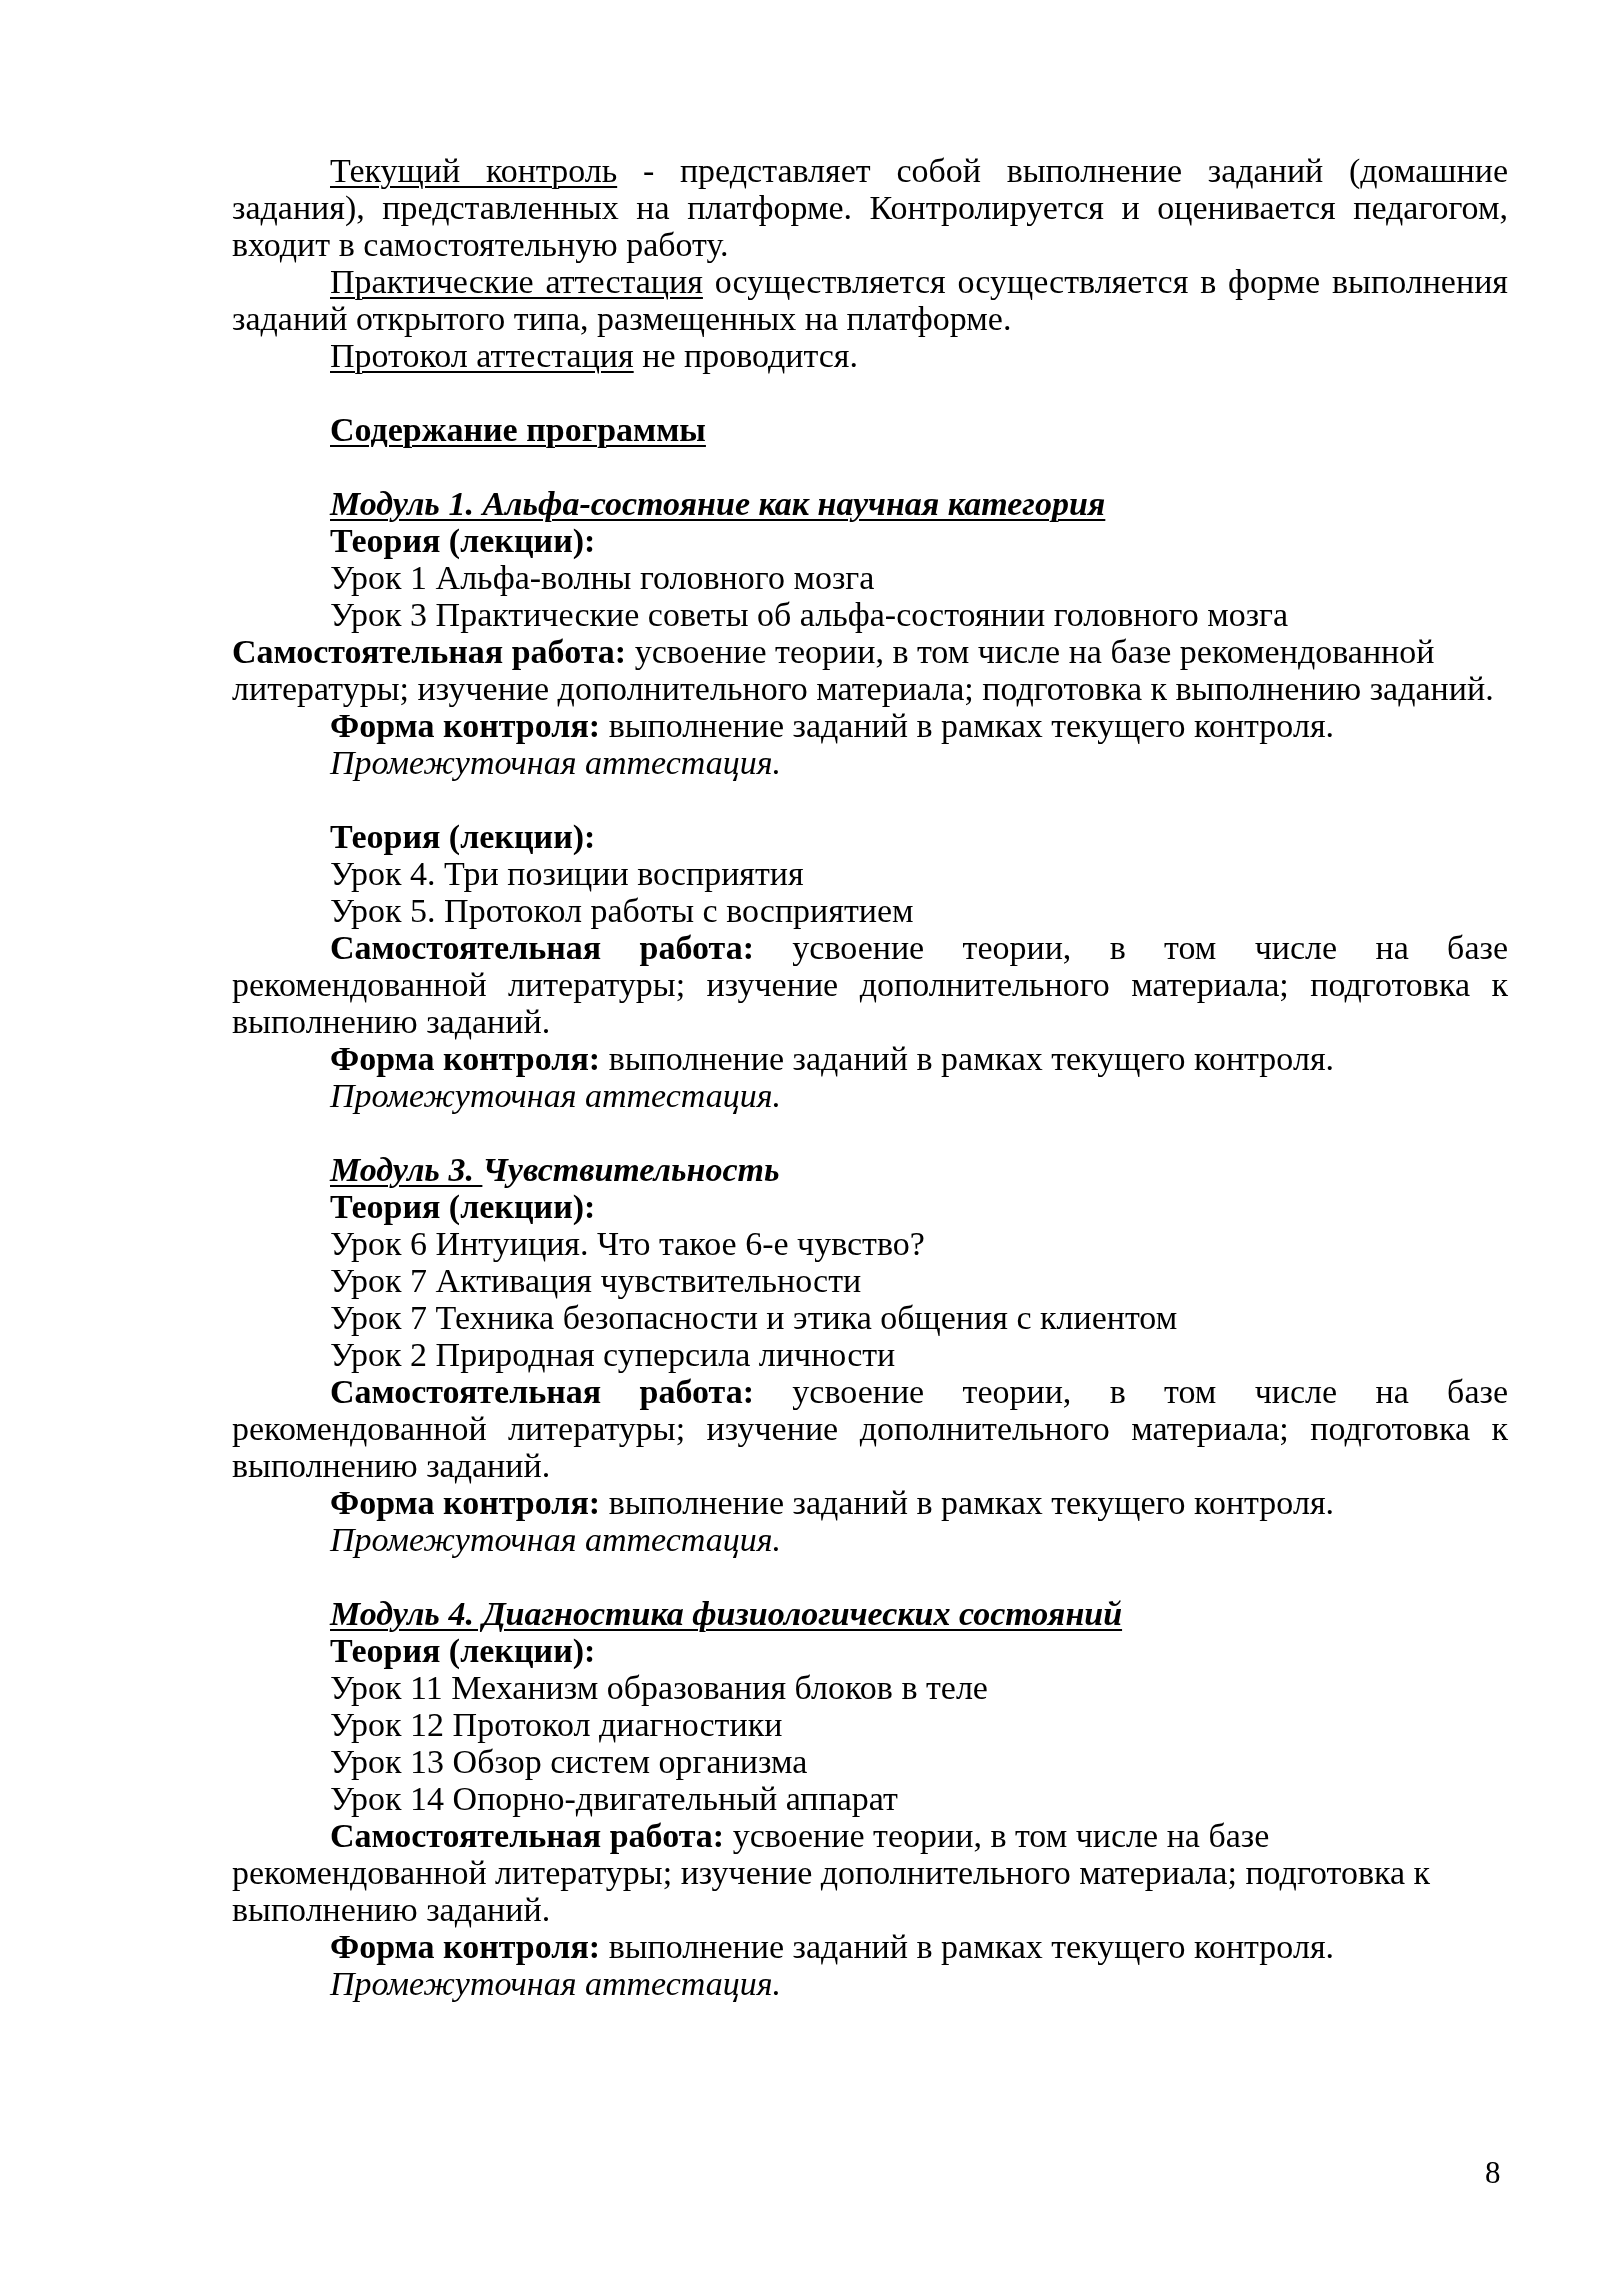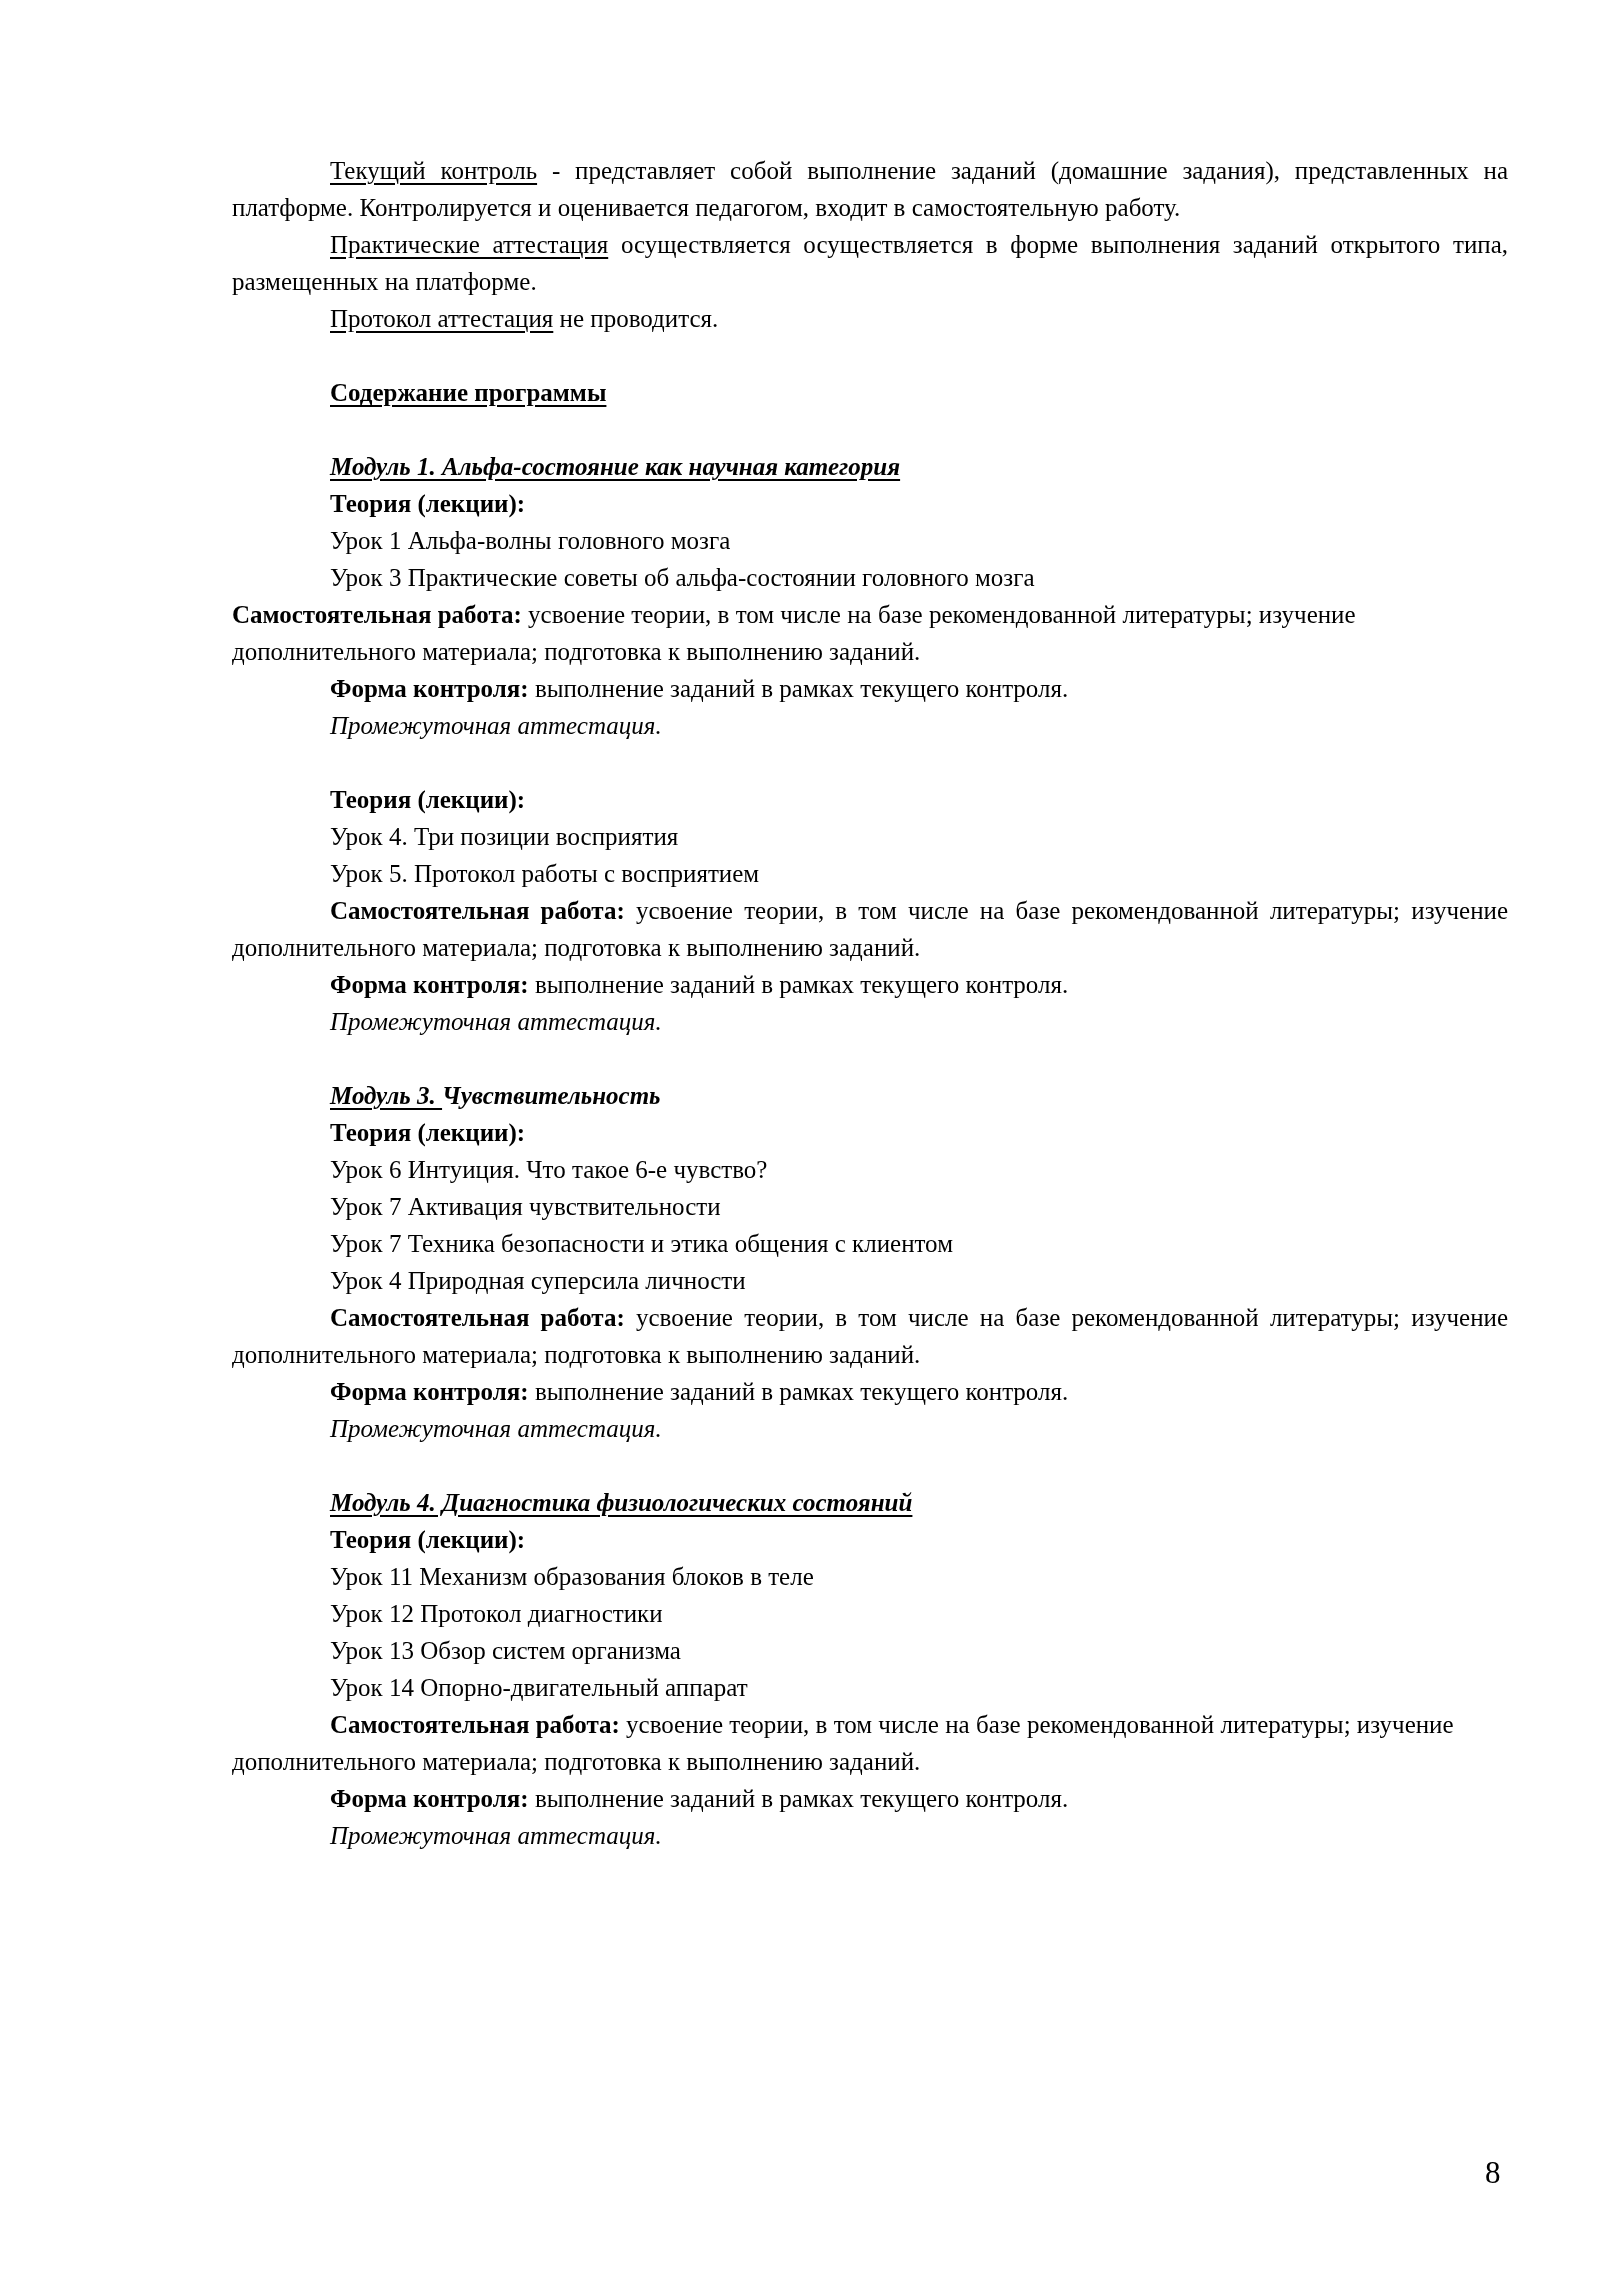--- a/index.html
+++ b/index.html
@@ -3,21 +3,21 @@
 <meta charset="utf-8">
 <style>
   html, body { margin: 0; padding: 0; background: #ffffff; }
   body {
     width: 1623px; height: 2295px; position: relative; overflow: hidden;
     font-family: "Liberation Serif", "DejaVu Serif", serif;
     color: #000000;
   }
   .page {
     position: absolute; left: 232px; top: 152px; width: 1276px;
-    font-size: 25px; line-height: 37px;
+    font-size: 34px; line-height: 37px;
   }
   p { margin: 0; }
   .just { text-align: justify; }
   .ind { text-indent: 98px; }
   .pad { padding-left: 98px; }
   .u { text-decoration: underline; text-decoration-thickness: 2px; text-underline-offset: 3.9px; }
   .b { font-weight: bold; }
   .i { font-style: italic; }
   .gap-1 { height: 37px; }
   .gap-2 { height: 37px; }
@@ -68,21 +68,21 @@
   </section>
 
   <div class="gap-1"></div>
 
   <section>
     <p class="pad module-title"><span class="u">Модуль 3. </span><span>Чувствительность</span></p>
     <p class="pad b">Теория (лекции):</p>
     <p class="pad">Урок 6 Интуиция. Что такое 6-е чувство?</p>
     <p class="pad">Урок 7 Активация чувствительности</p>
     <p class="pad">Урок 7 Техника безопасности и этика общения с клиентом</p>
-    <p class="pad">Урок 4 Природная суперсила личности</p>
+    <p class="pad">Урок 2 Природная суперсила личности</p>
     <p class="just ind"><span class="b">Самостоятельная работа:</span><span> усвоение теории, в том числе на базе рекомендованной литературы; изучение дополнительного материала; подготовка к выполнению заданий.</span></p>
     <p class="pad"><span class="b">Форма контроля:</span><span> выполнение заданий в рамках текущего контроля.</span></p>
     <p class="pad i">Промежуточная аттестация.</p>
   </section>
 
   <div class="gap-1"></div>
 
   <section>
     <p class="pad module-title"><span class="u">Модуль 4. Диагностика физиологических состояний</span></p>
     <p class="pad b">Теория (лекции):</p>

